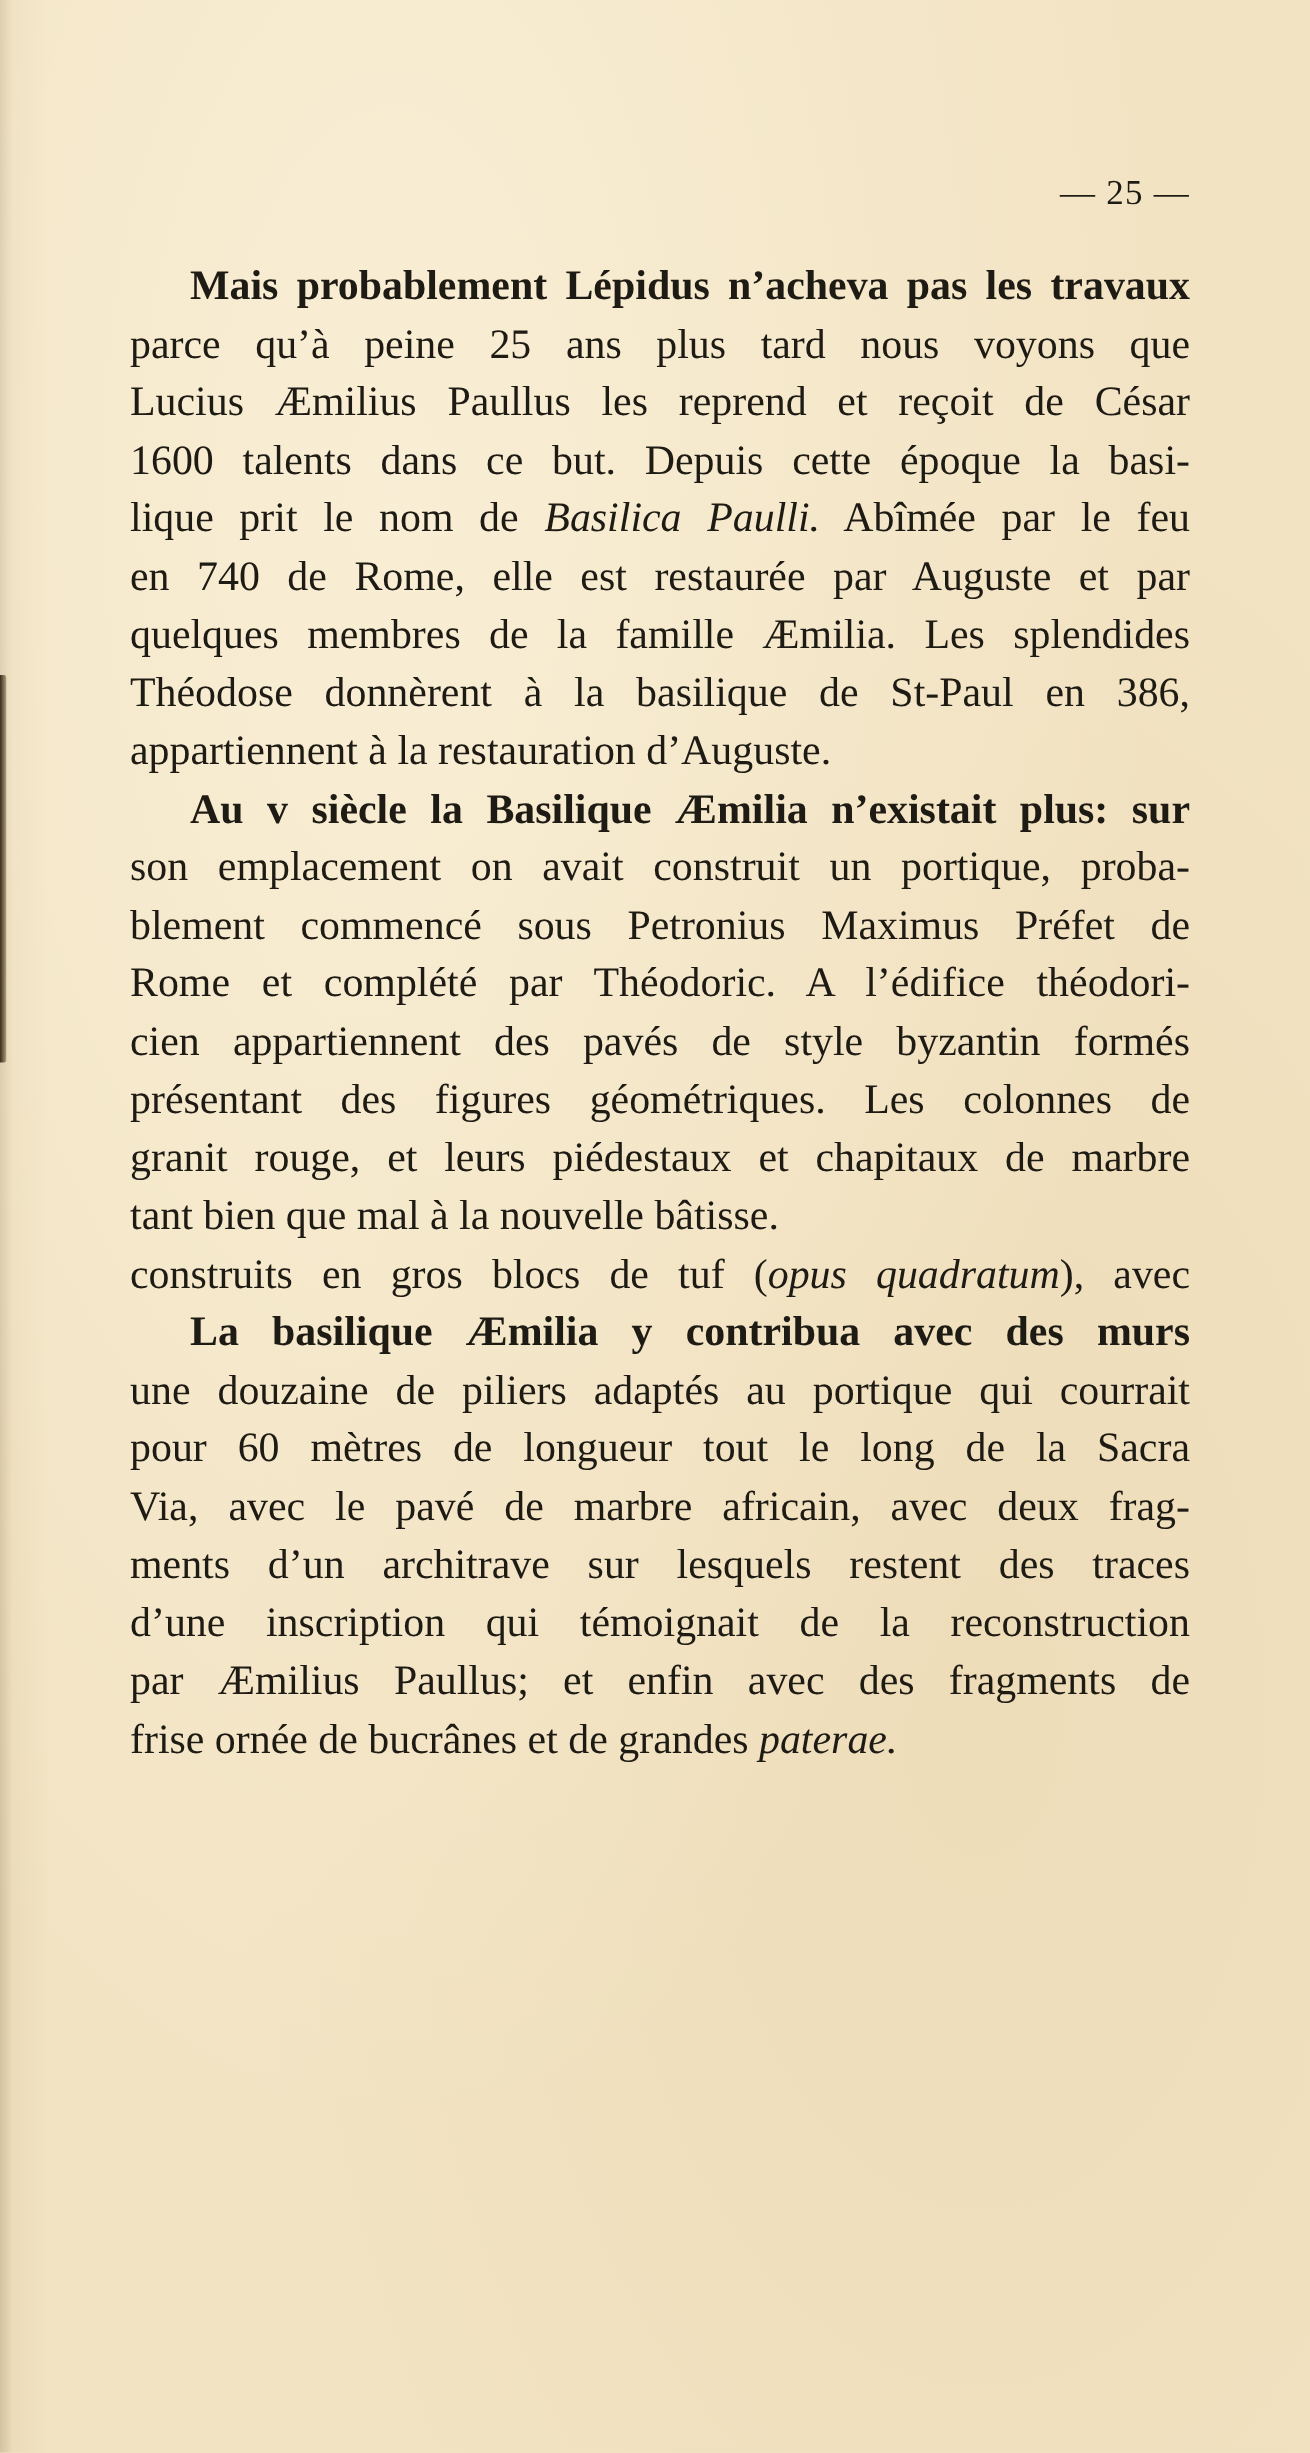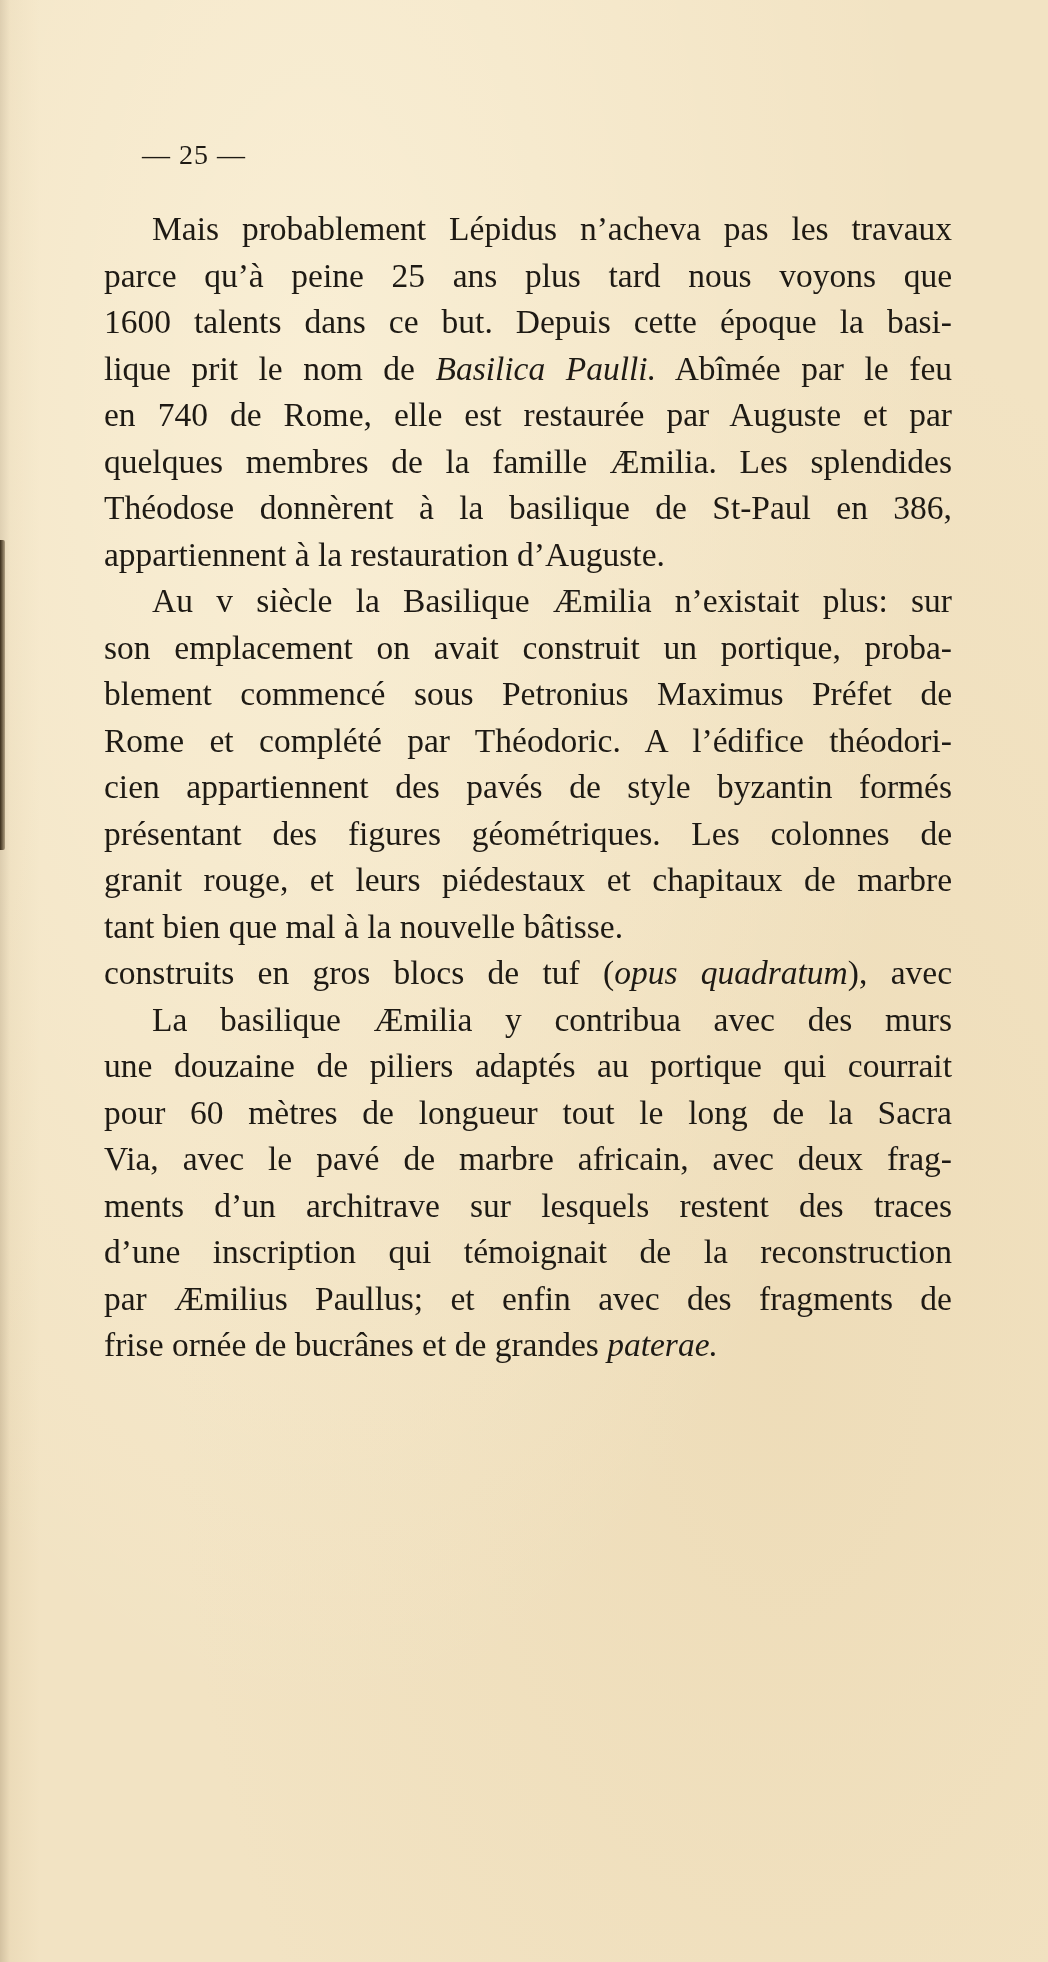--- a/index.html
+++ b/index.html
@@ -28,21 +28,21 @@
     background: linear-gradient(90deg, #3a2d1a, rgba(90,70,40,0.4));
     border-radius: 0 2px 2px 0;
   }
   .page {
     position: absolute;
     left: 104px;
     top: 138px;
     width: 848px;
   }
   .page-number {
-    text-align: left;
+    text-align: right;
     font-size: 28px;
     letter-spacing: 1px;
     margin: 0 0 34px 0;
     height: 34px;
     line-height: 34px;
     padding-left: 38px;
   }
   .paragraph {
     margin: 0;
     font-size: 33.5px;
@@ -54,36 +54,38 @@
     display: block;
     text-align: justify;
     text-align-last: justify;
     white-space: nowrap;
   }
   .paragraph .line.last {
     text-align-last: left;
   }
   .paragraph .line.indent {
     text-indent: 48px;
+    font-weight: bold;
   }
   em {
     font-style: italic;
   }
 </style>
 </head>
 <body>
 
 <div class="binding-shadow"></div>
 
 <div class="page">
   <div class="page-number">— 25 —</div>
   <div id="body-text">
       <div class="paragraph">
         <span class="line indent">Mais probablement Lépidus n’acheva pas les travaux</span>
         <span class="line">parce qu’à peine 25 ans plus tard nous voyons que</span>
+        <span class="line">Lucius Æmilius Paullus les reprend et reçoit de César</span>
         <span class="line">1600 talents dans ce but. Depuis cette époque la basi-</span>
         <span class="line">lique prit le nom de <em>Basilica Paulli.</em> Abîmée par le feu</span>
         <span class="line">en 740 de Rome, elle est restaurée par Auguste et par</span>
         <span class="line">quelques membres de la famille Æmilia. Les splendides</span>
         <span class="line">Théodose donnèrent à la basilique de St-Paul en 386,</span>
         <span class="line last">appartiennent à la restauration d’Auguste.</span>
       </div>
       <div class="paragraph">
         <span class="line indent">Au v siècle la Basilique Æmilia n’existait plus: sur</span>
         <span class="line">son emplacement on avait construit un portique, proba-</span>

